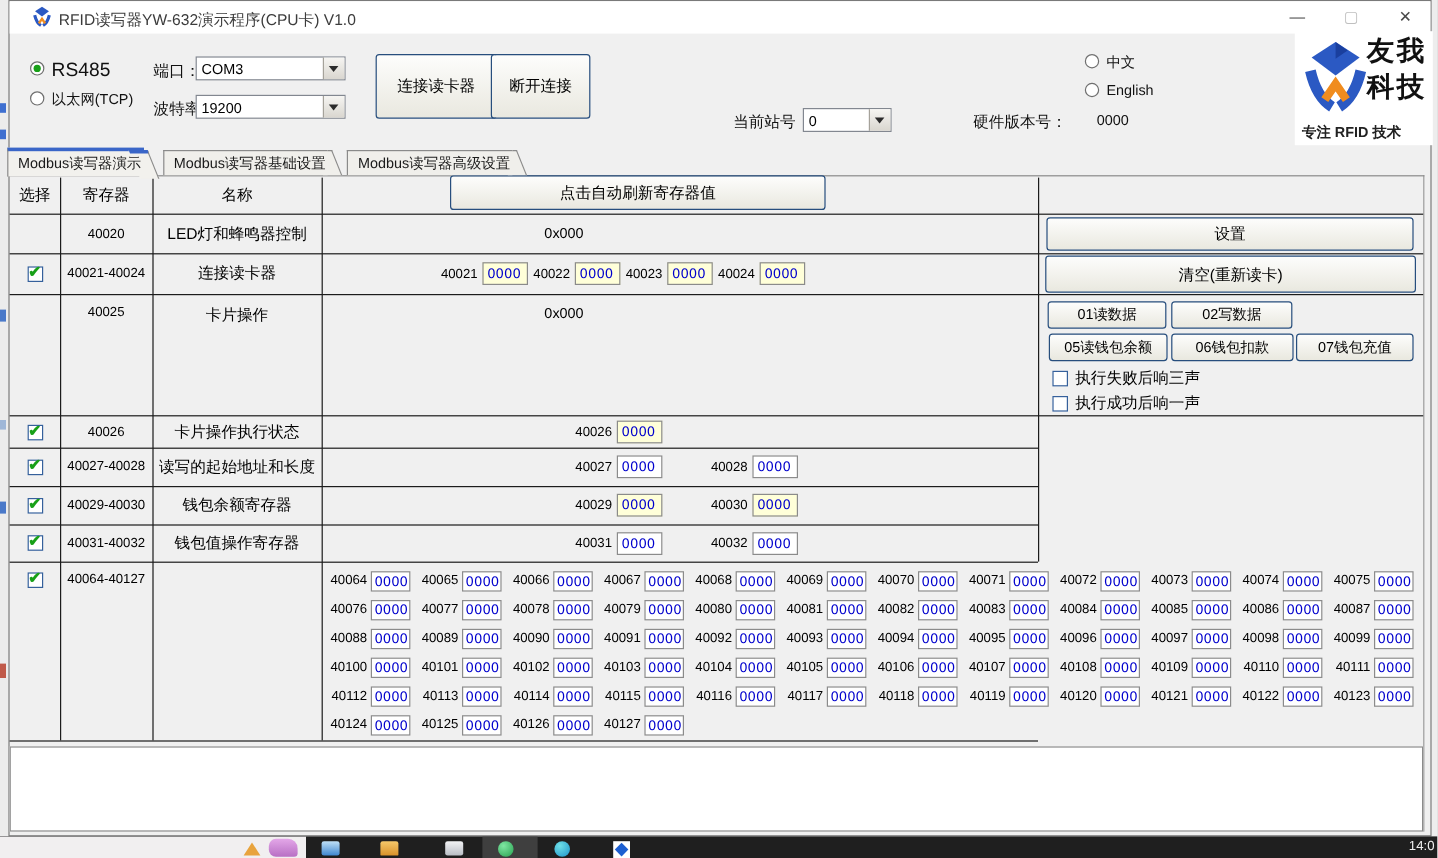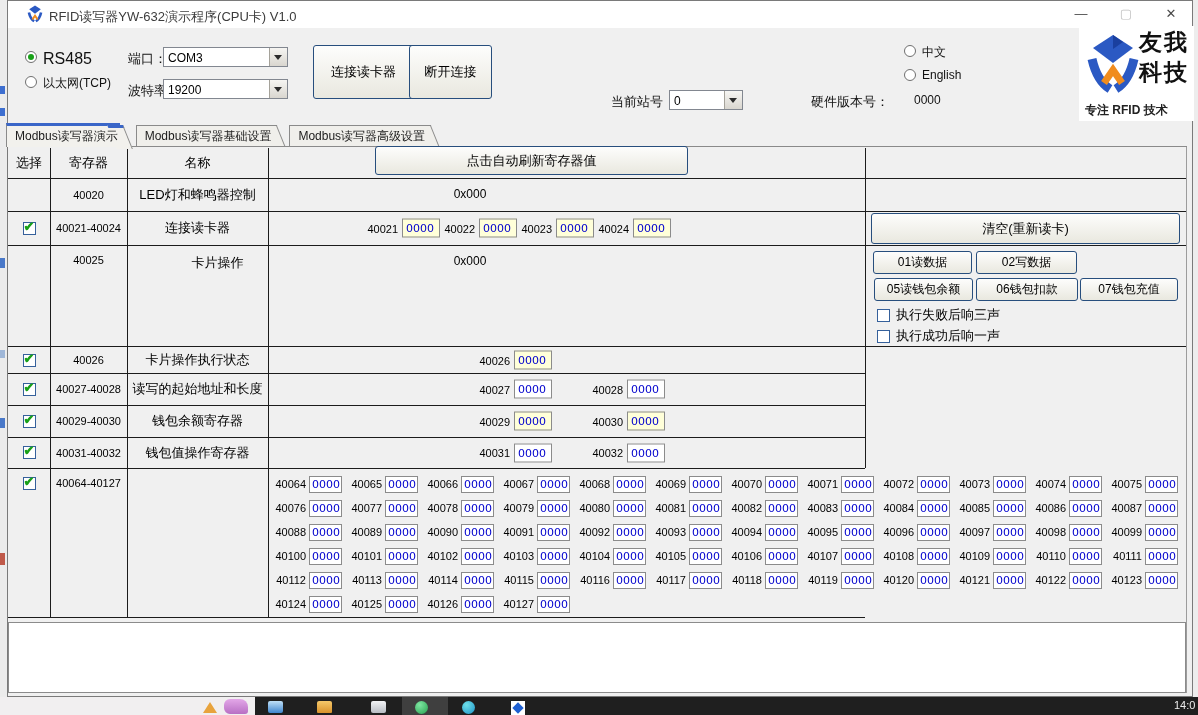--- a/index.html
+++ b/index.html
@@ -232,21 +232,21 @@
             <span class="lb">40024</span>
             <input class="nin yl" type="text" value="0000" style="">
           </span>
         </div>
       </div>
       <div class="row" style="top: 245px; height: 102px;">
         <div class="cell" style="left: 0px; width: 42px;"></div>
         <div class="cell top" style="left: 42px; width: 77px;">
           <span class="reg">40025</span>
         </div>
-        <div class="cell top" style="left: 119px; width: 141px; margin-left: 20px;">
+        <div class="cell top" style="left: 119px; width: 141px;">
           <span class="rname">卡片操作</span>
         </div>
         <span class="hexv" style="top: 9px;">0x000</span>
       </div>
       <div class="row" style="top: 347px; height: 26px;">
         <div class="cell" style="left: 0px; width: 42px;">
           <div class="ckbox">
             <span class="ck">✔</span>
           </div>
         </div>
@@ -610,20 +610,21 @@
             </span>
             <span class="gcell">
               <span class="lb">40127</span>
               <input class="gin" type="text" value="0000" style="">
             </span>
           </div>
         </div>
       </div>
     </div>
 
+  <button class="btn" style="left:872px;top:181px;width:306px;height:28px;z-index:4;">设置</button>
   <button class="btn" style="left:871px;top:213px;width:309px;height:31px;z-index:4;">清空(重新读卡)</button>
   <button class="btn" style="left:873px;top:251px;width:99px;height:23px;font-size:12px;z-index:4;">01读数据</button>
   <button class="btn" style="left:976px;top:251px;width:101px;height:23px;font-size:12px;z-index:4;">02写数据</button>
   <button class="btn" style="left:874px;top:278px;width:99px;height:23px;font-size:12px;z-index:4;">05读钱包余额</button>
   <button class="btn" style="left:976px;top:278px;width:102px;height:23px;font-size:12px;z-index:4;">06钱包扣款</button>
   <button class="btn" style="left:1080px;top:278px;width:98px;height:23px;font-size:12px;z-index:4;">07钱包充值</button>
 
   <div class="cbrow" style="left:877px;top:306px;">
     <span class="ckempty"></span>
     <span class="cl">执行失败后响三声</span>

